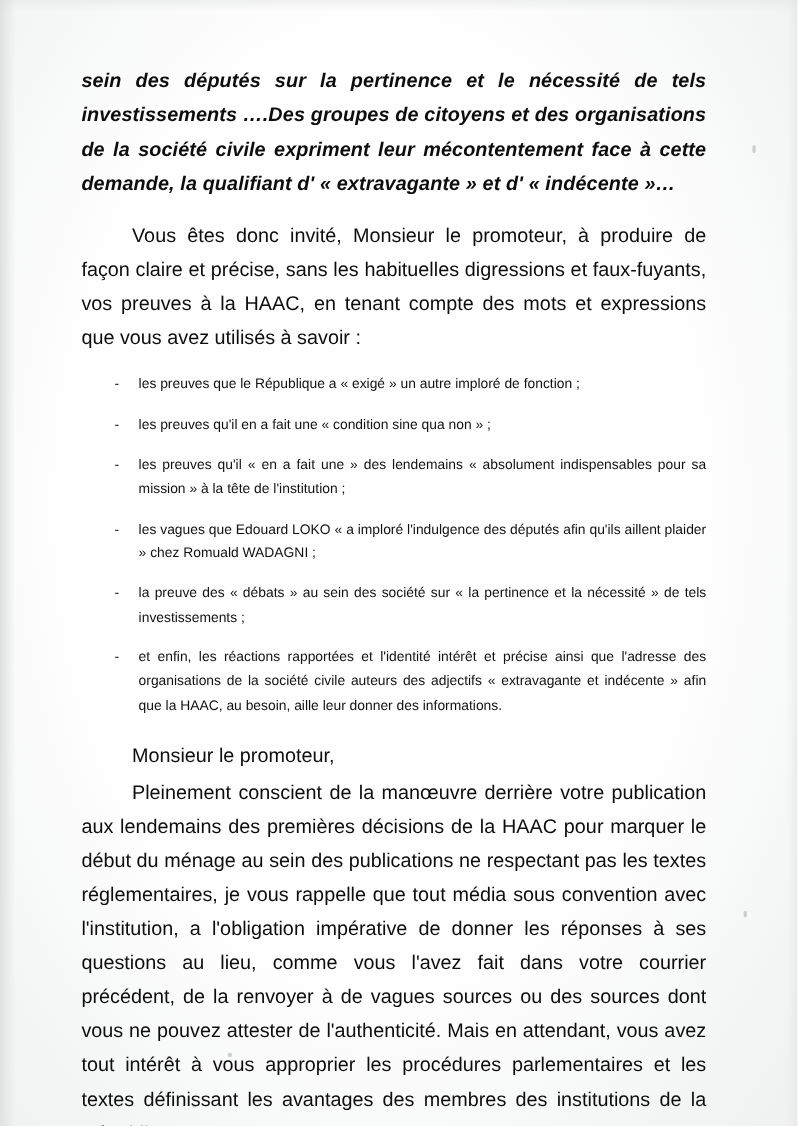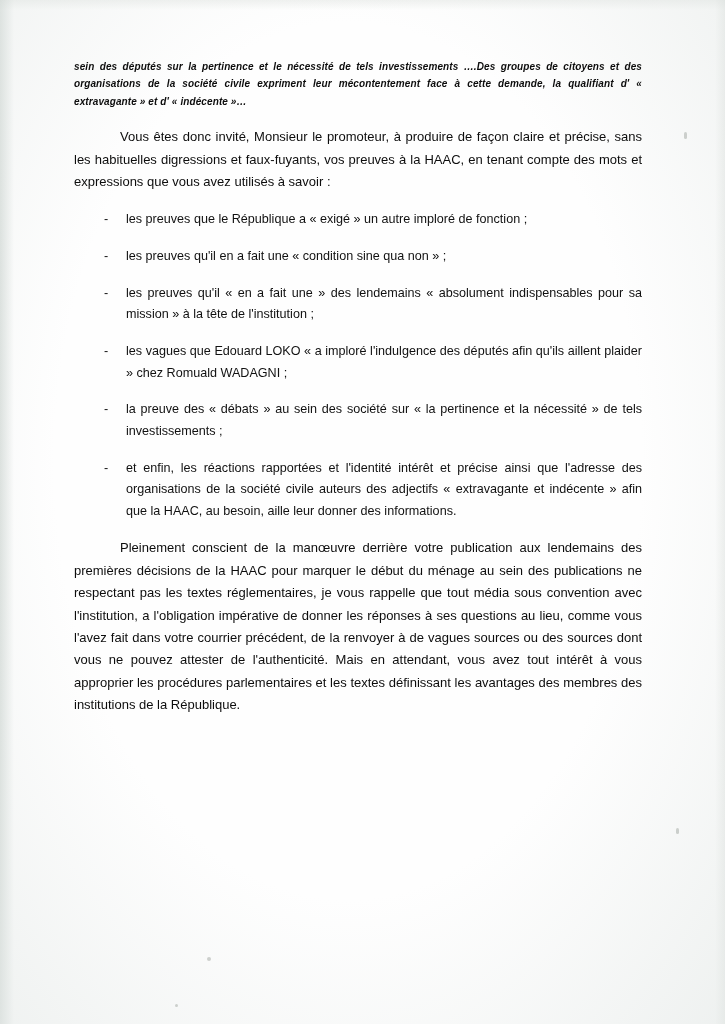--- a/index.html
+++ b/index.html
@@ -32,29 +32,29 @@
     pointer-events: none;
   }
   .content {
     position: absolute;
     left: 74px;
     top: 58px;
     width: 568px;
   }
   p {
     margin: 0;
-    font-size: 13px;
+    font-size: 18px;
     line-height: 1.72;
     text-align: justify;
     color: #0d0d0d;
   }
   .intro {
     font-style: italic;
     font-weight: bold;
-    font-size: 10px;
+    font-size: 18px;
     line-height: 1.74;
     letter-spacing: 0.1px;
   }
   .para {
     margin-top: 16px;
   }
   .para.indent-first {
     text-indent: 46px;
   }
   ul.bullets {
@@ -131,17 +131,18 @@
       <li>
         <span class="dash">-</span>
         <span class="bullet-text"><span>la preuve des « </span><b>débats</b><span> » au sein des société sur « </span><b>la pertinence et la nécessité</b><span> » de tels investissements ;</span></span>
       </li>
       <li>
         <span class="dash">-</span>
         <span class="bullet-text"><span>et enfin, les réactions rapportées et l'identité intérêt et précise ainsi que l'adresse des organisations de la société civile auteurs des adjectifs « </span><b>extravagante et indécente</b><span> » afin que la HAAC, au besoin, aille leur donner des informations.</span></span>
       </li>
     </ul>
 
+    <p class="closing">Monsieur le promoteur,</p>
 
     <p class="final">Pleinement conscient de la manœuvre derrière votre publication aux lendemains des premières décisions de la HAAC pour marquer le début du ménage au sein des publications ne respectant pas les textes réglementaires, je vous rappelle que tout média sous convention avec l'institution, a l'obligation impérative de donner les réponses à ses questions au lieu, comme vous l'avez fait dans votre courrier précédent, de la renvoyer à de vagues sources ou des sources dont vous ne pouvez attester de l'authenticité. Mais en attendant, vous avez tout intérêt à vous approprier les procédures parlementaires et les textes définissant les avantages des membres des institutions de la République.</p>
 
   </div>
 </div>
 
 </body></html>

